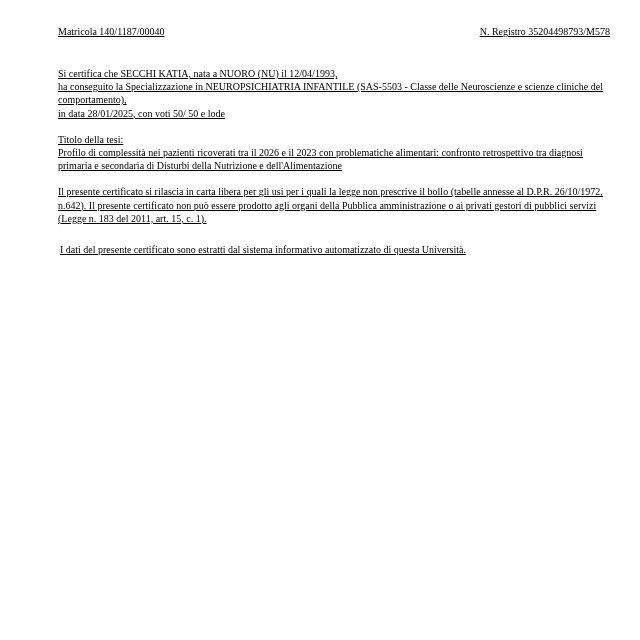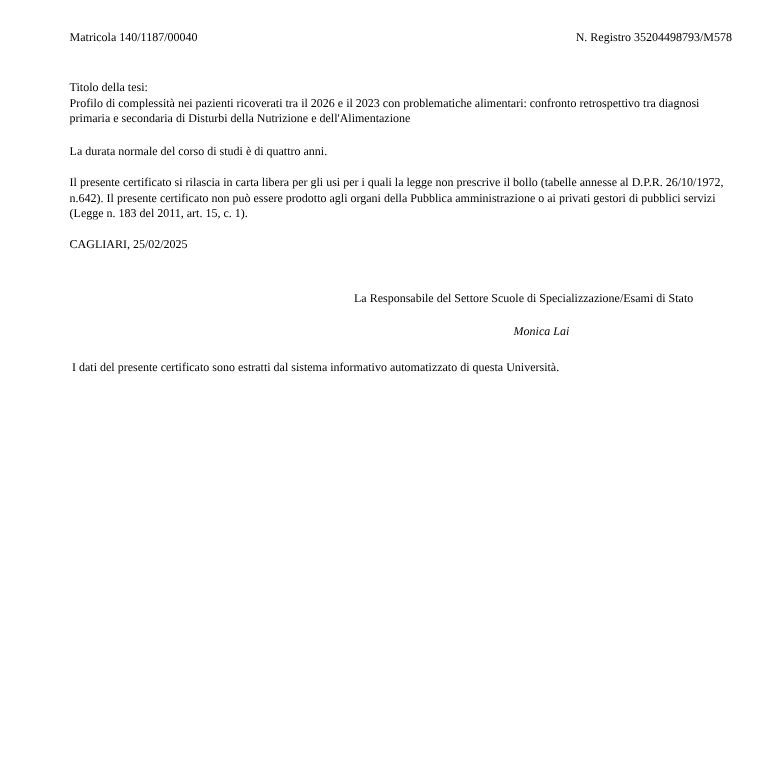--- a/index.html
+++ b/index.html
@@ -13,20 +13,21 @@
     overflow: hidden;
     font-family: "Liberation Serif", "DejaVu Serif", serif;
     color: #000000;
   }
   .page {
     box-sizing: border-box;
     width: 640px;
     height: 488px;
     padding: 26px 30px 20px 58px;
     background: #ffffff;
+    text-decoration: underline;
   }
   .header-row {
     display: flex;
     justify-content: space-between;
     align-items: flex-start;
     font-size: 10px;
     margin-bottom: 30px;
   }
   .para {
     font-size: 10px;
@@ -65,33 +66,30 @@
 </head>
 <body>
 
 <div class="page">
 
   <div class="header-row">
     <span>Matricola 140/1187/00040</span>
     <span>N. Registro 35204498793/M578</span>
   </div>
 
+  <p class="para">Si certifica che SECCHI KATIA, nata a NUORO (NU)  il 12/04/1993,
+ha conseguito la Specializzazione in NEUROPSICHIATRIA INFANTILE (SAS-5503 - Classe delle Neuroscienze e scienze cliniche del comportamento),
+in data 28/01/2025, con voti 50/ 50 e lode</p>
 
   <p class="para">Titolo della tesi:
 Profilo di complessità nei pazienti ricoverati tra il 2026 e il 2023 con problematiche alimentari: confronto retrospettivo tra diagnosi primaria e secondaria di Disturbi della Nutrizione e dell'Alimentazione</p>
 
 
-  <p class="para">La durata normale del corso di studi è di quattro anni.</p>
 
   <p class="para">Il presente certificato si rilascia in carta libera per gli usi per i quali la legge non prescrive il bollo (tabelle annesse al D.P.R. 26/10/1972, n.642). Il presente certificato non può essere prodotto agli organi della Pubblica amministrazione o ai privati gestori di pubblici servizi (Legge n. 183 del 2011, art. 15, c. 1).</p>
 
-  <p class="para date-line">CAGLIARI, 25/02/2025</p>
 
-  <div class="signature-block">
-    <p class="signature-role">La Responsabile del Settore Scuole di Specializzazione/Esami di Stato</p>
-    <p class="signature-name">Monica Lai</p>
-  </div>
 
   <div class="footer-block">
     <p class="footer-note">I dati del presente certificato sono estratti dal sistema informativo automatizzato di questa Università.</p>
   </div>
 
 </div>
 
 </body></html>

